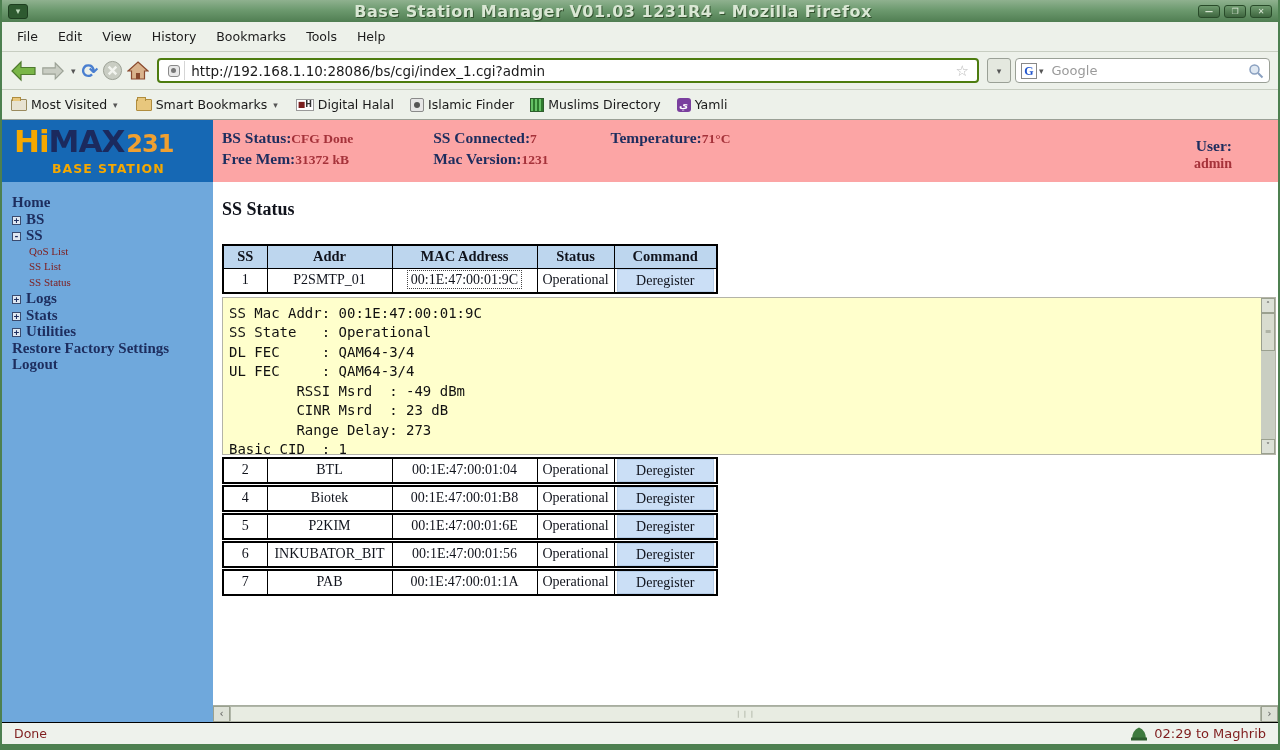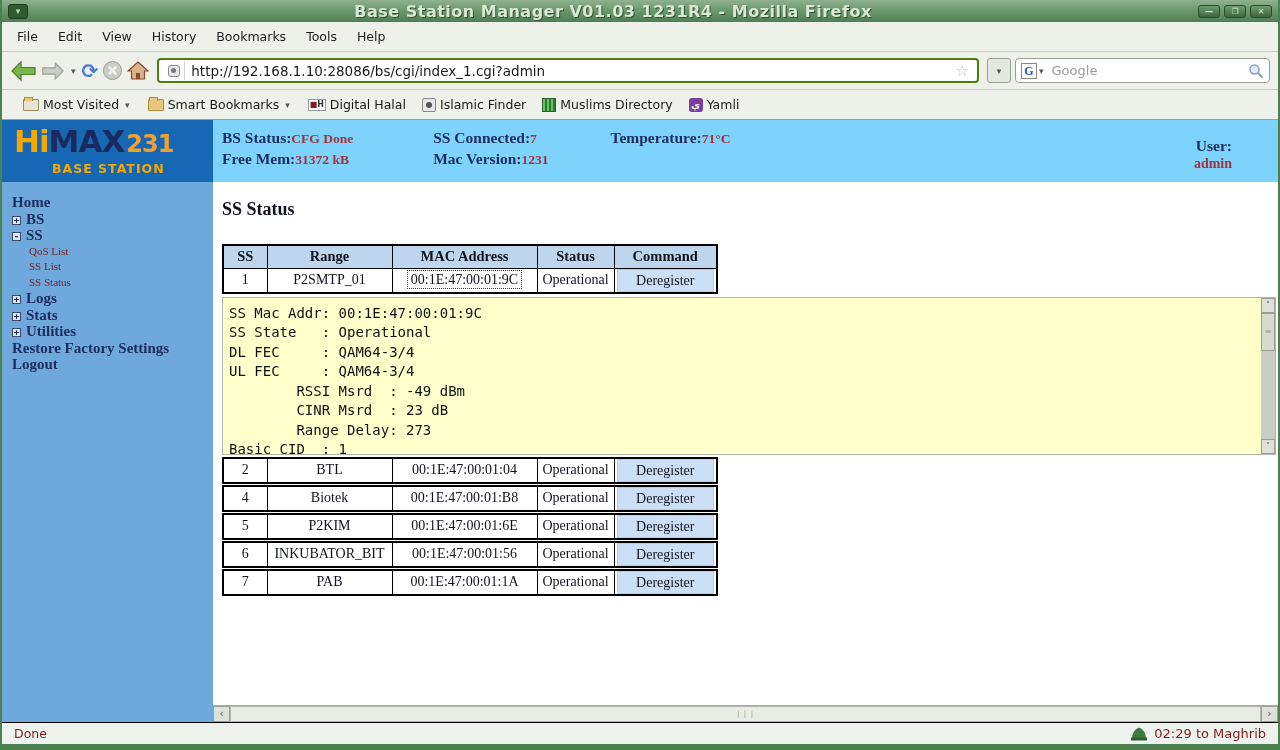--- a/index.html
+++ b/index.html
@@ -42,41 +42,41 @@
               display:flex; align-items:center; justify-content:center; }
   .searchbox { width:255px; height:25px; background:#fff; border:1px solid #9aa096; border-radius:4px;
                display:flex; align-items:center; padding:0 5px; }
   .g-logo { width:16px; height:16px; border:1px solid #888; font-size:12px; font-weight:bold; color:#2255cc;
             font-family:"Liberation Serif",serif; text-align:center; line-height:14px; }
   .search-input { flex:1; border:none; outline:none; font-size:13px; color:#333; background:transparent;
                   font-family:"DejaVu Sans",sans-serif; padding-left:6px; }
   .search-input::placeholder { color:#9a9a9a; }
 
   .bookmarksbar { height:30px; flex:0 0 30px; background:#edf1ea; border-bottom:1px solid #9aa096;
-                  display:flex; align-items:center; gap:6px; padding:0 16px; }
+                  display:flex; align-items:center; gap:6px; padding:0 4px; }
   .bm-item { display:flex; align-items:center; gap:4px; font-size:12.5px; color:#1a1a1a; padding:2px 5px; }
   .folder-ico { width:16px; height:12px; background:#e8c77d; border:1px solid #b08d3e; border-radius:1px; position:relative; }
   .folder-ico::before { content:""; position:absolute; top:-3px; left:0; width:7px; height:3px;
                         background:#e8c77d; border:1px solid #b08d3e; border-bottom:none; }
   .mv-ico { background:#e8e3d2; border:1px solid #9a8a5e; }
   .dh-ico { width:18px; height:12px; background:#fff; border:1px solid #999; font-size:8px; line-height:10px;
             text-align:center; color:#333; font-weight:bold; }
   .dh-ico b { color:#7a1f1f; }
   .if-ico { width:14px; height:14px; background:#e6e6e6; border:1px solid #8a8a8a; border-radius:2px;
             display:flex; align-items:center; justify-content:center; }
   .if-ico::after { content:""; width:6px; height:6px; border-radius:50%; background:#555; }
   .md-ico { width:14px; height:14px; border:1px solid #2e5f2e;
             background:repeating-linear-gradient(90deg,#67c267 0 2px,#2e7a2e 2px 4px); }
   .yamli-ico { width:14px; height:14px; background:#7a3f9e; border-radius:3px; color:#fff; font-size:10px;
                line-height:14px; text-align:center; font-weight:bold; }
 
   
   .viewport { flex:0 0 602px; height:602px; background:#fff; display:flex; flex-direction:column; overflow:hidden; }
 
-  .page-header { flex:0 0 62px; background:#7dd3fc; display:flex; }
+  .page-header { flex:0 0 62px; background:#fca5a5; display:flex; }
   .logo { width:211px; flex:0 0 211px; background:#1668b4; padding:6px 0 0 12px; }
   .logo-line1 { font-size:31px; font-weight:bold; line-height:30px; letter-spacing:-1px; }
   .logo-hi { color:#f5a800; }
   .logo-max { color:#1b2a5e; }
   .logo-num { color:#f0a030; font-size:24px; font-weight:bold; margin-left:2px; }
   .logo-sub { font-size:12.5px; font-weight:bold; color:#f5a800; letter-spacing:1px; margin:2px 0 0 38px; }
 
   .stats { flex:1; display:flex; font-family:"Liberation Serif",serif; padding:8px 0 0 9px; }
   .stat-col { margin-right:22px; }
   .stat-row { line-height:20px; white-space:nowrap; }
@@ -288,21 +288,21 @@
       </div>
 
       <div class="main-col">
         <div class="main-content">
           <div class="page-title">SS Status</div>
 
           <table class="ss">
             <tbody>
                 <tr>
               <th class="c-ss">SS</th>
-              <th class="c-name">Range</th>
+              <th class="c-name">Addr</th>
               <th class="c-mac">MAC Address</th>
               <th class="c-status">Status</th>
               <th class="c-cmd">Command</th>
             </tr>
             <tr>
               <td class="c-ss">1</td>
               <td class="c-name">P2SMTP_01</td>
               <td class="c-mac"><span class="mac-link focused">00:1E:47:00:01:9C</span></td>
               <td class="c-status">Operational</td>
               <td class="c-cmd">

